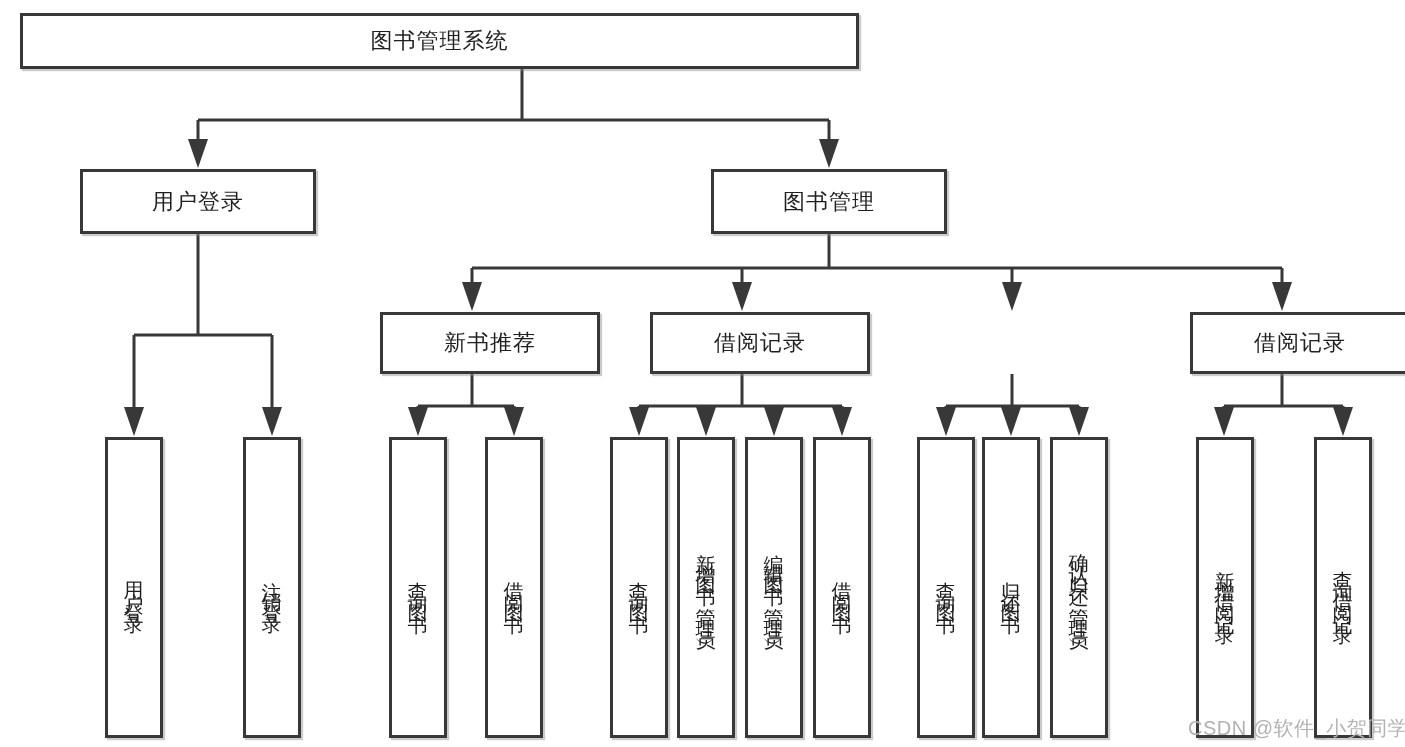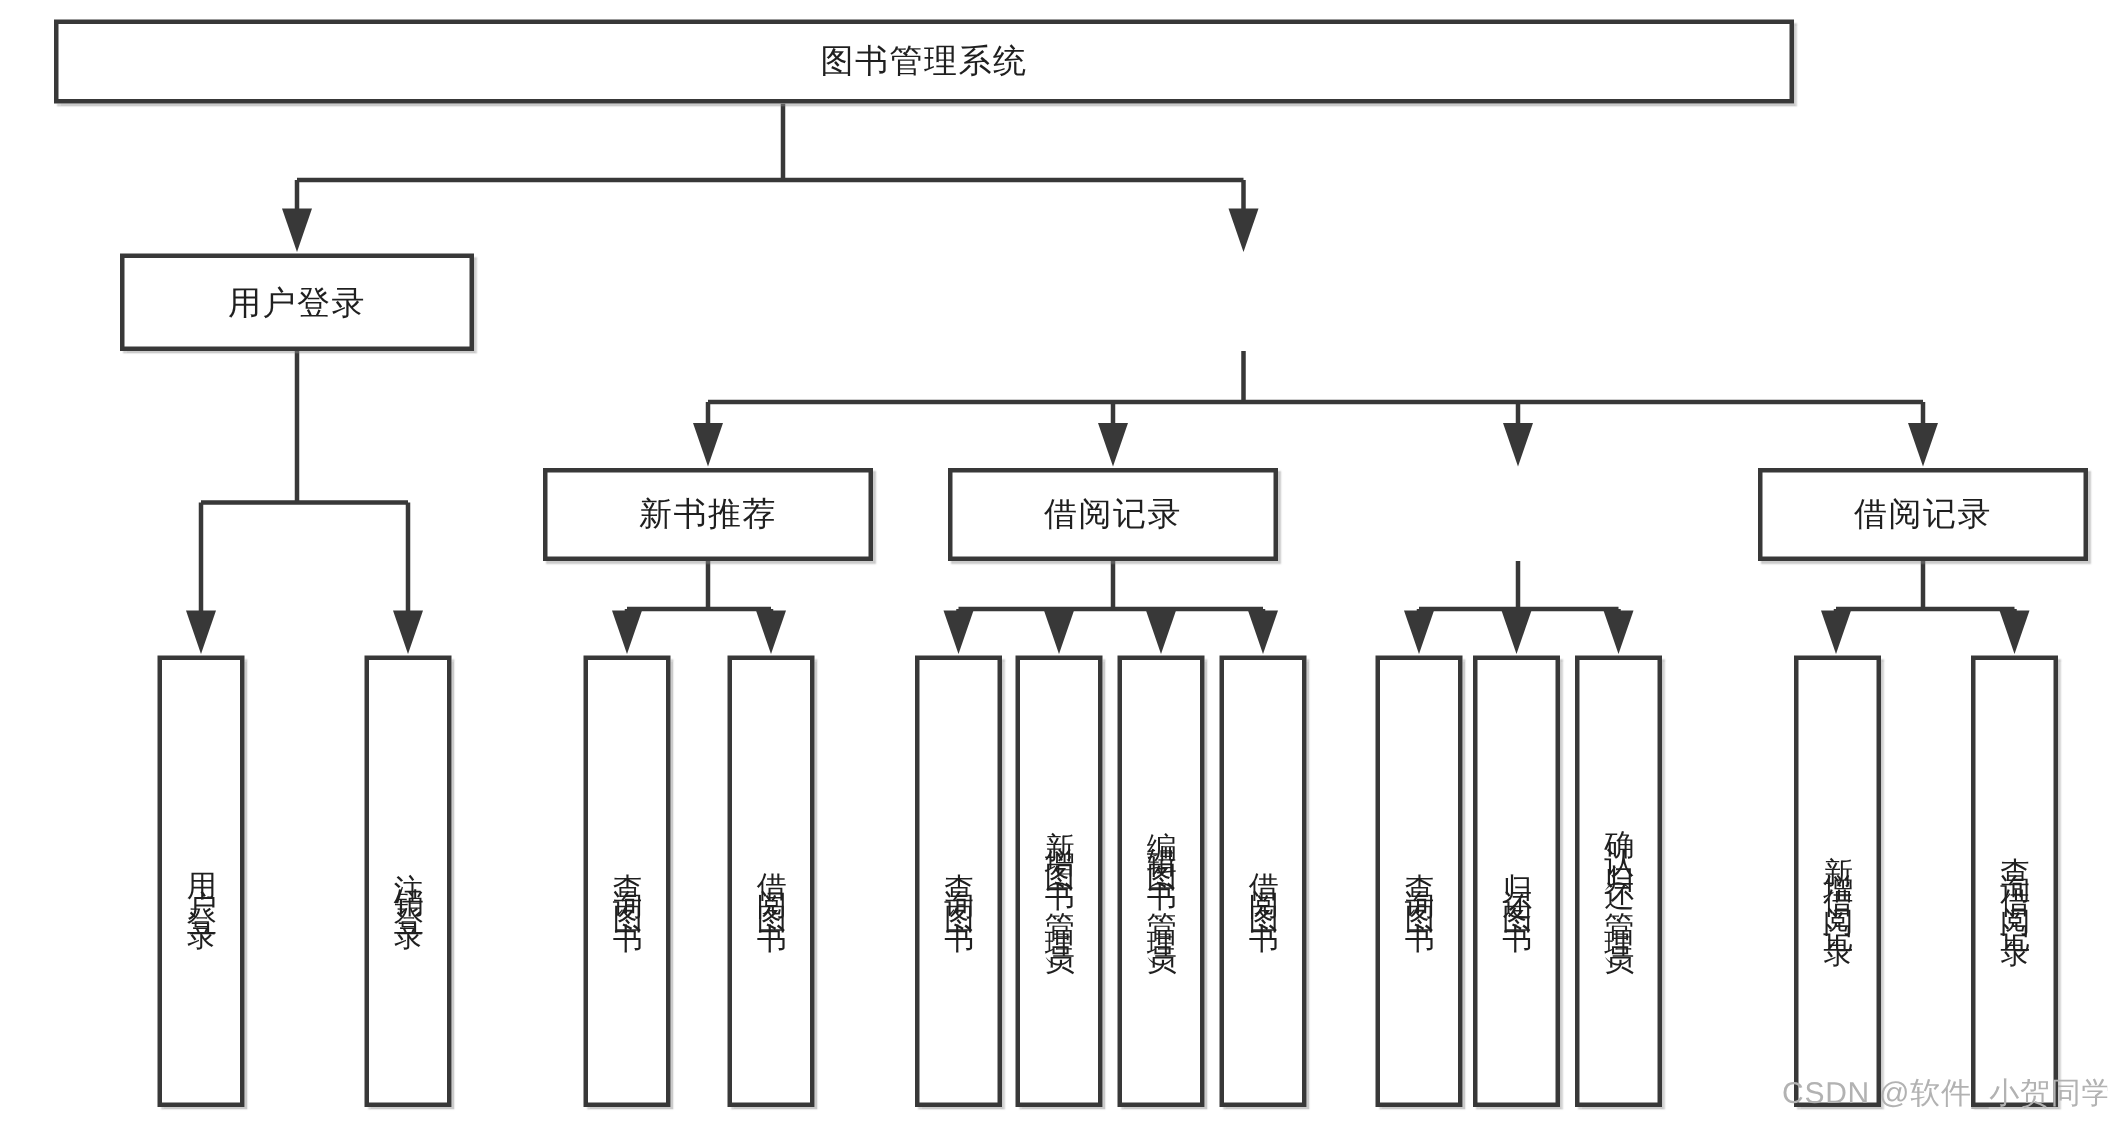--- a/index.html
+++ b/index.html
@@ -33,23 +33,23 @@
     letter-spacing: 1px;
     white-space: nowrap;
   }
   .v-box {
     writing-mode: vertical-rl;
     text-orientation: mixed;
     font-size: 20px;
     letter-spacing: 11px;
     line-height: 1.2;
   }
-  .root { left: 36px; top: 13px; width: 1160px; height: 56px; }
+  .root { left: 20px; top: 13px; width: 839px; height: 56px; }
   .l2   { top: 169px; width: 236px; height: 65px; }
-  .l3   { top: 312px; width: 220px; height: 62px; }
+  .l3   { top: 312px; width: 220px; height: 62px; margin-left: 18px; }
   .leaf { top: 437px; width: 58px; height: 301px; }
   .watermark {
     position: absolute;
     left: 1188px;
     top: 715px;
     z-index: 10;
     font-size: 20px;
     letter-spacing: 0.5px;
     color: #b2b2b2;
     white-space: nowrap;
@@ -96,20 +96,21 @@
       <polygon points="1011,436 1001,407 1021,407"></polygon>
       <polygon points="1079,436 1069,407 1089,407"></polygon>
       <polygon points="1224,436 1214,407 1234,407"></polygon>
       <polygon points="1343,436 1333,407 1353,407"></polygon>
     </g>
   </svg>
 
   <div class="box h-box root">图书管理系统</div>
 
   <div class="box h-box l2" style="left:80px">用户登录</div>
+  <div class="box h-box l2" style="left:711px">图书管理</div>
 
   <div class="box h-box l3" style="left:362px">新书推荐</div>
   <div class="box h-box l3" style="left:632px">借阅记录</div>
   <div class="box h-box l3" style="left:1172px">借阅记录</div>
 
   <div class="box v-box leaf" style="left:105px">用户登录</div>
   <div class="box v-box leaf" style="left:243px">注销登录</div>
 
   <div class="box v-box leaf" style="left:389px">查询图书</div>
   <div class="box v-box leaf" style="left:485px">借阅图书</div>

